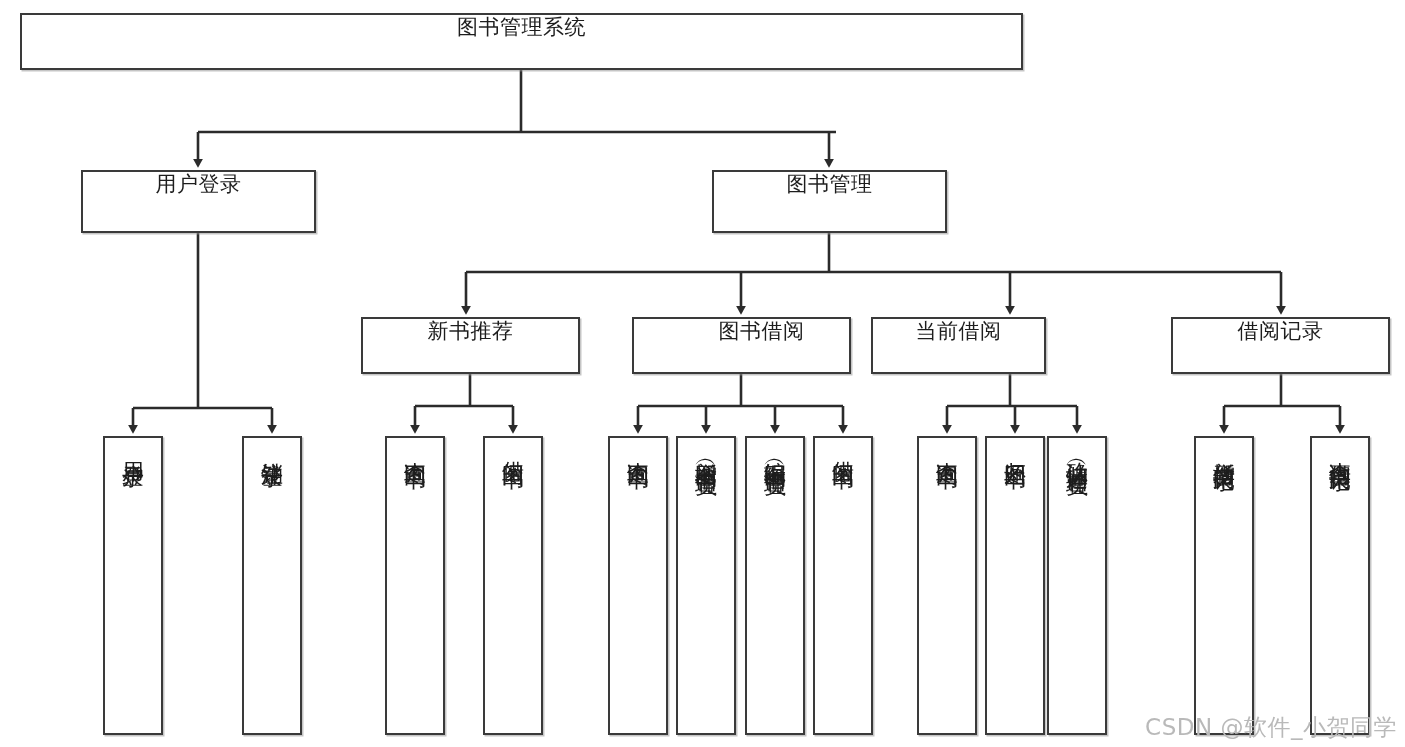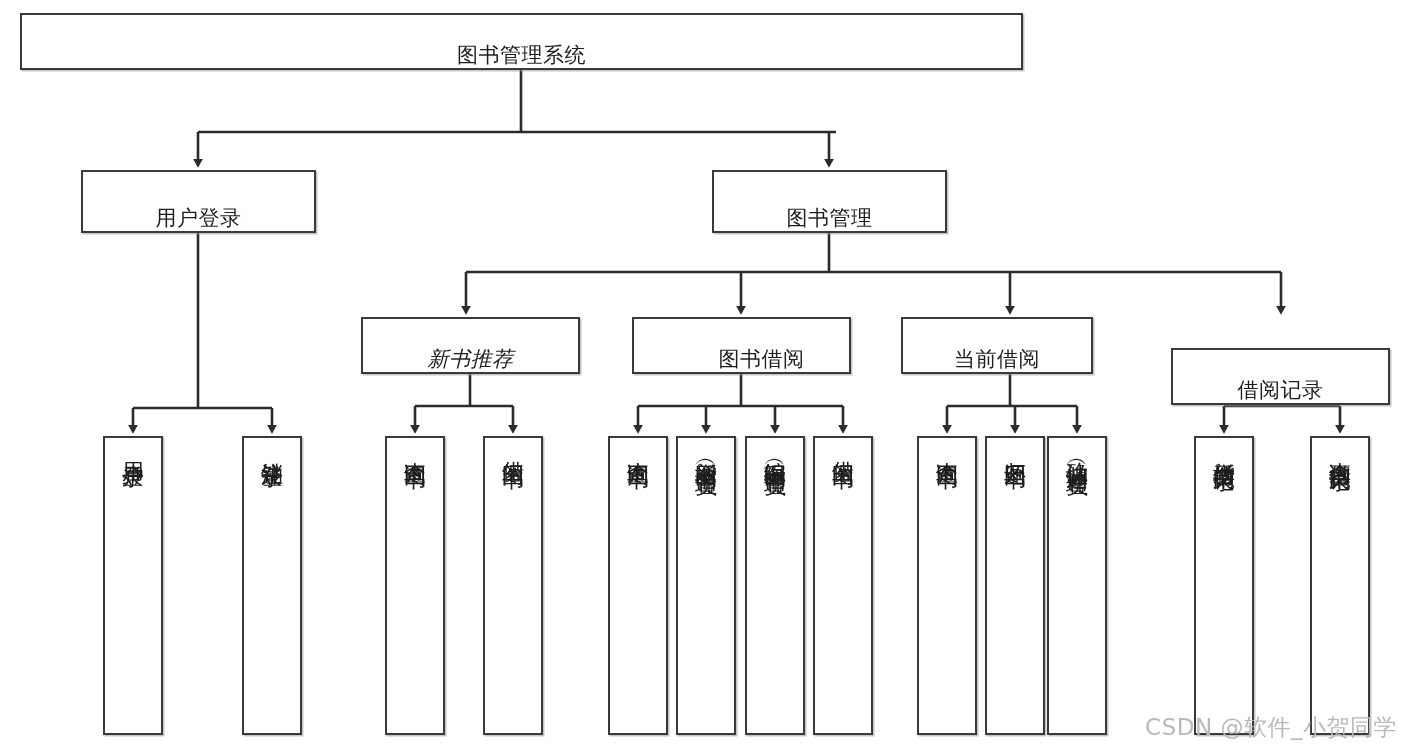--- a/index.html
+++ b/index.html
@@ -24,21 +24,21 @@
     width: 1405px;
     height: 747px;
     pointer-events: none;
   }
   .node {
     position: absolute;
     box-sizing: border-box;
     background: #ffffff;
     border: 2.5px solid #3a3a3a;
     display: flex;
-    align-items: flex-end;
+    align-items: flex-start;
     justify-content: center;
     box-shadow: 1.5px 1.5px 0 rgba(150,150,150,0.55);
   }
   .node .label {
     color: #1d1d1d;
     font-size: 21px;
     line-height: 1.18;
     letter-spacing: 0.5px;
     text-align: center;
     white-space: nowrap;
@@ -126,30 +126,30 @@
     <span class="label">图书管理系统</span>
   </div>
 
   <div class="node" style="left:81px; top:170px; width:235px; height:63px;">
     <span class="label">用户登录</span>
   </div>
   <div class="node" style="left:712px; top:170px; width:235px; height:63px;">
     <span class="label">图书管理</span>
   </div>
 
-  <div class="node" style="left:361px; top:317px; width:219px; height:57px;font-style:italic;">
+  <div class="node" style="left:361px; top:317px; width:219px; height:57px;">
     <span class="label">新书推荐</span>
   </div>
   <div class="node" style="left:632px; top:317px; width:219px; height:57px;padding-left:40px;">
     <span class="label">图书借阅</span>
   </div>
-  <div class="node" style="left:901px; top:317px; width:192px; height:57px;">
+  <div class="node" style="left:871px; top:317px; width:175px; height:57px;">
     <span class="label">当前借阅</span>
   </div>
-  <div class="node" style="left:1171px; top:317px; width:219px; height:57px;margin-top:31px;">
+  <div class="node" style="left:1171px; top:317px; width:219px; height:57px;">
     <span class="label">借阅记录</span>
   </div>
 
   <div class="node vertical" style="left:103px; top:436px; width:60px; height:299px;">
     <span class="label">用户登录</span>
   </div>
   <div class="node vertical" style="left:242px; top:436px; width:60px; height:299px;">
     <span class="label">注销登录</span>
   </div>
 

